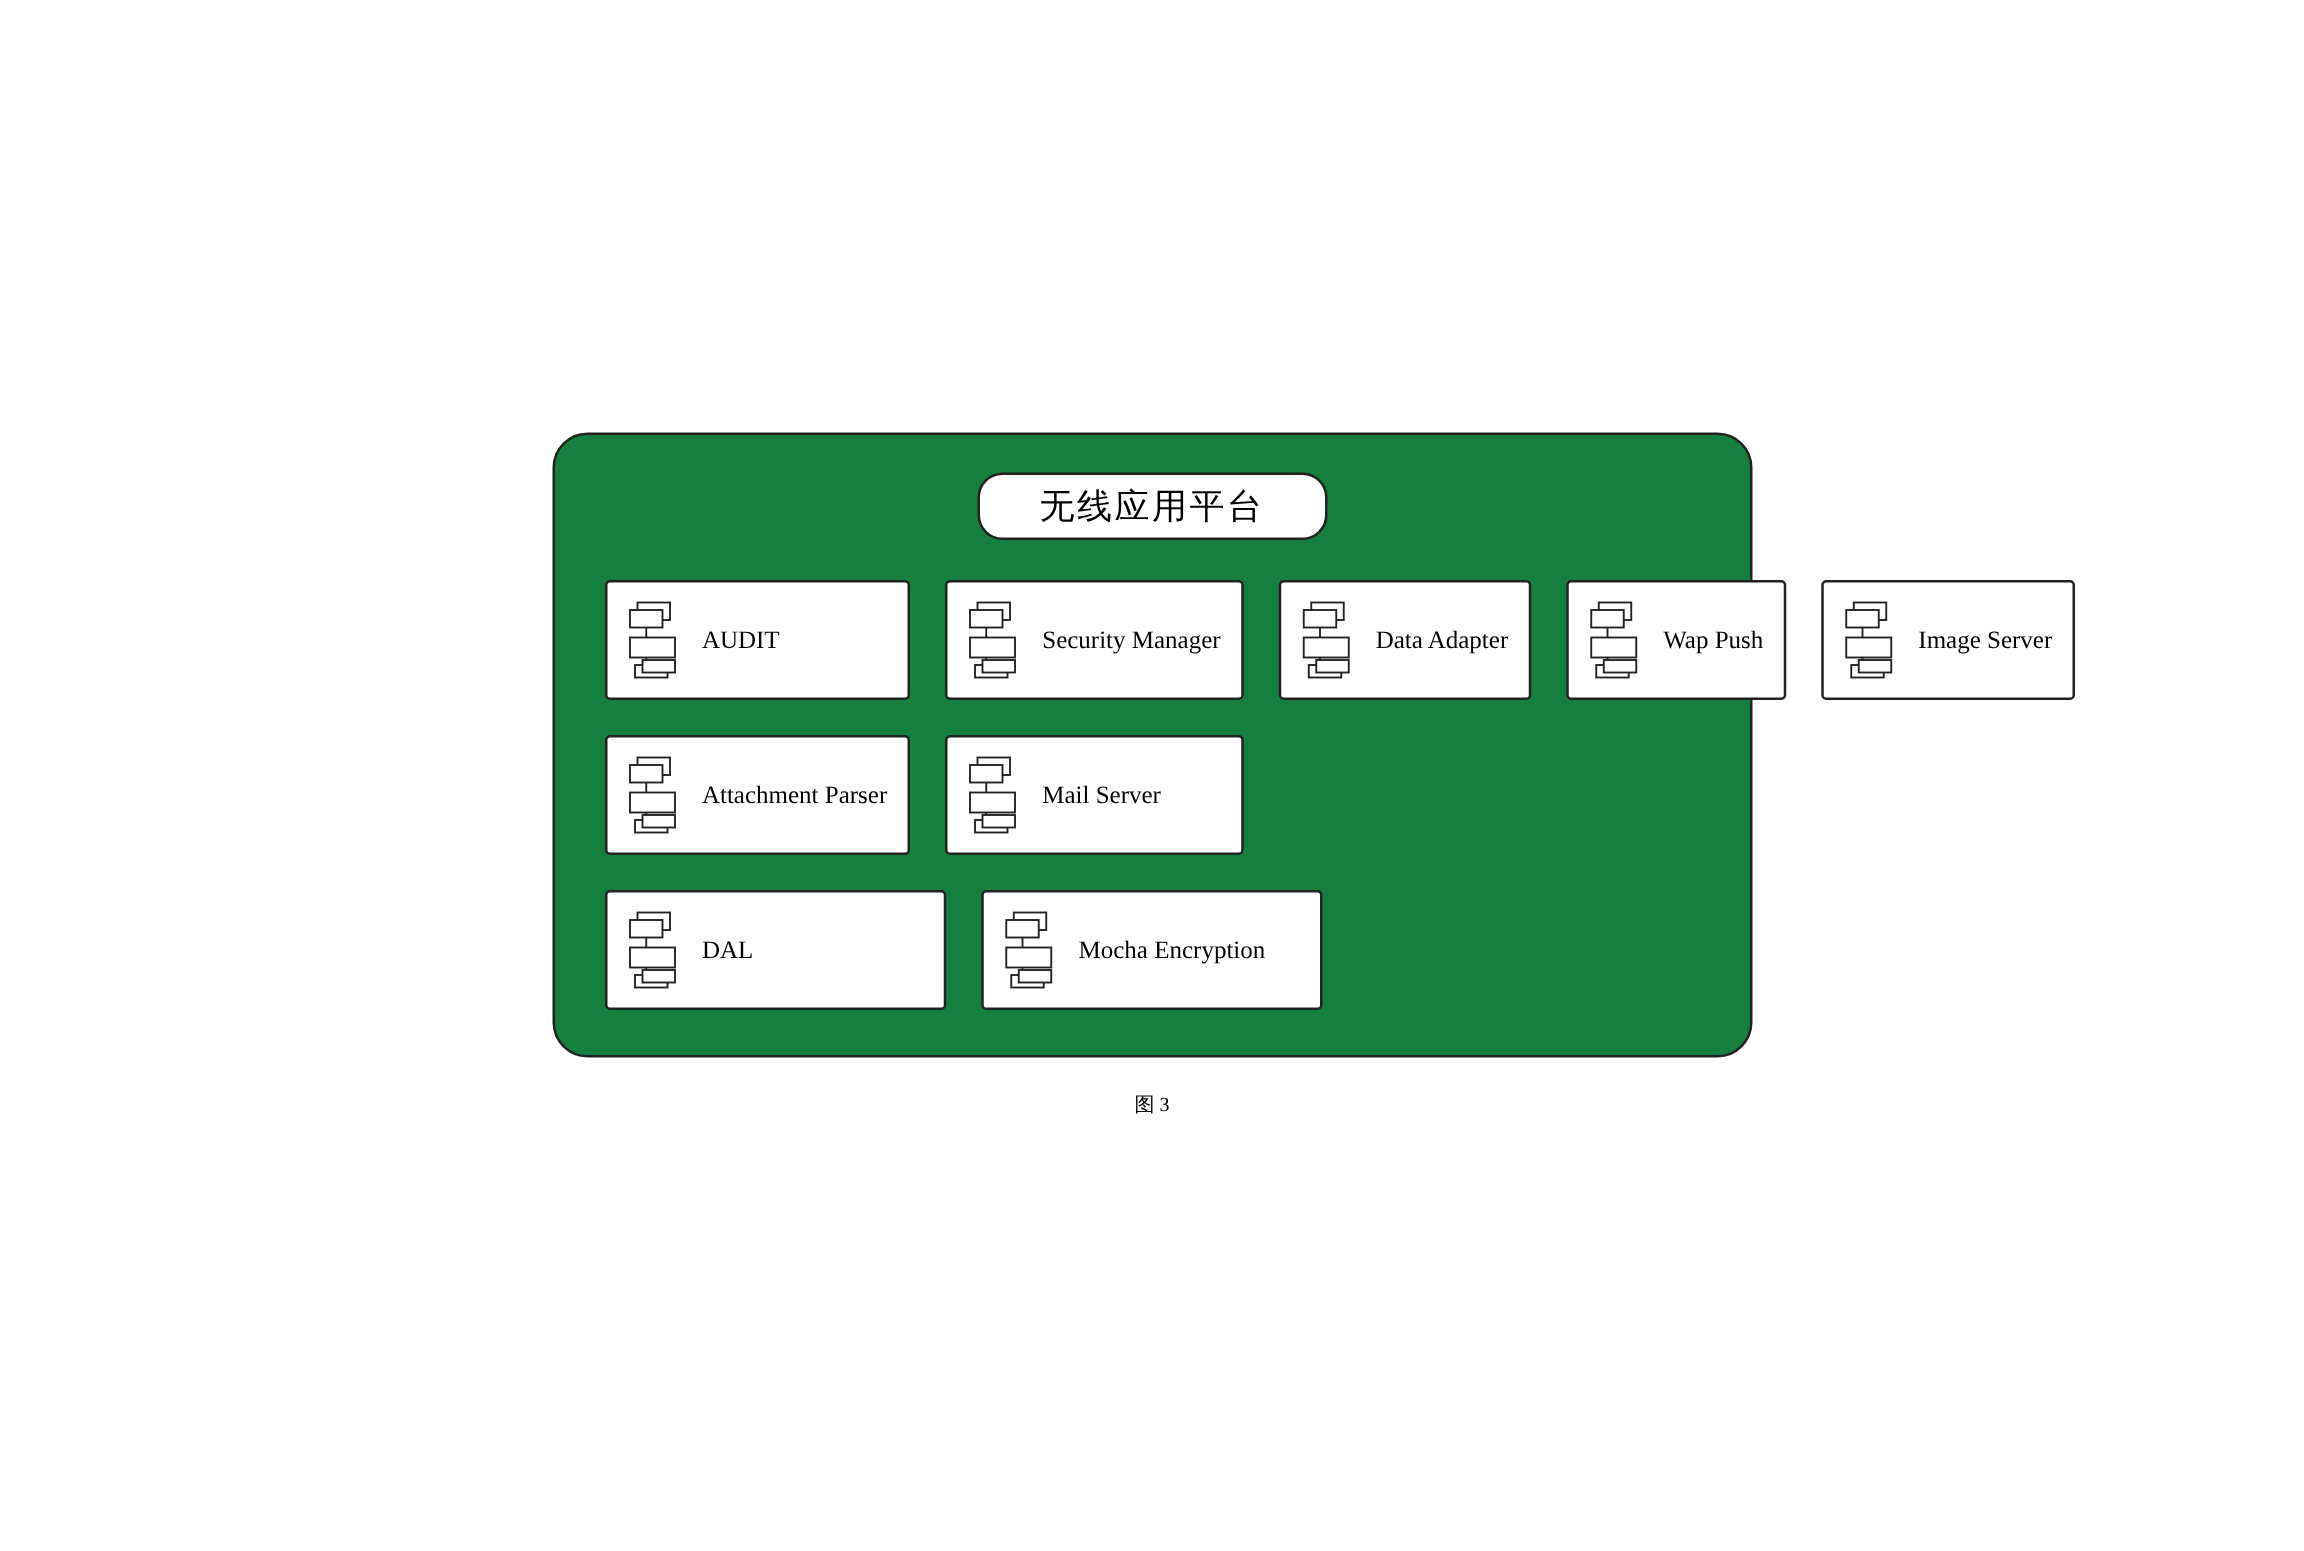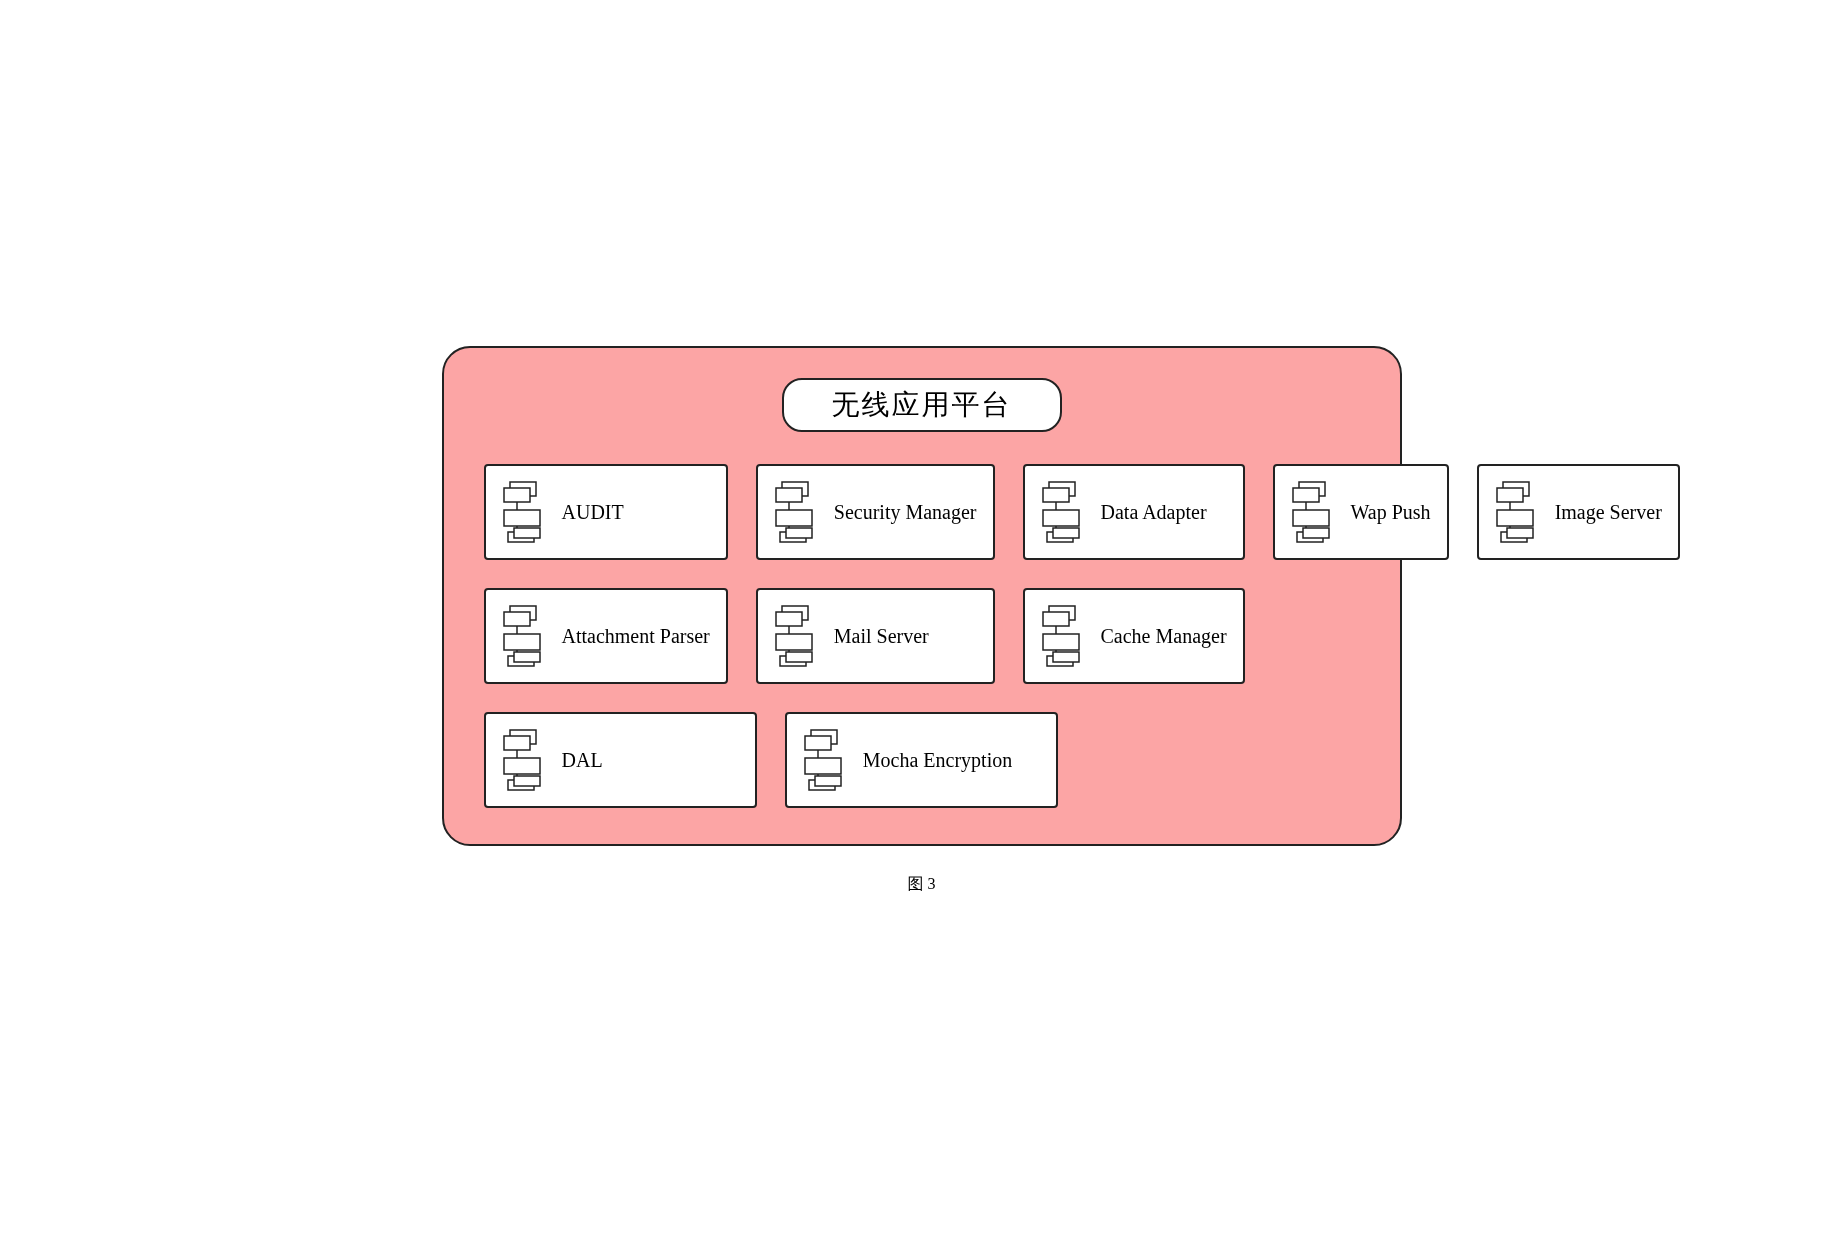--- a/index.html
+++ b/index.html
@@ -12,21 +12,21 @@
       justify-content: center;
       min-height: 100vh;
       padding: 20px;
     }
 
     .outer-frame {
       border: 2px solid #222;
       border-radius: 28px;
       width: 960px;
       padding: 30px 40px 36px 40px;
-      background: #fca5a5;
+      background: #15803d;
       position: relative;
     }
 
     .platform-title-wrap {
       display: flex;
       justify-content: center;
       margin-bottom: 32px;
     }
 
     .platform-title {
@@ -204,34 +204,20 @@
           <line x1="15" y1="22" x2="15" y2="30" stroke="#222" stroke-width="1.5"></line>
           <rect x="2" y="30" width="36" height="16" stroke="#222" stroke-width="1.5" fill="white"></rect>
           <line x1="15" y1="46" x2="15" y2="52" stroke="#222" stroke-width="1.5"></line>
           <rect x="6" y="52" width="26" height="10" stroke="#222" stroke-width="1.5" fill="white"></rect>
           <rect x="12" y="48" width="26" height="10" stroke="#222" stroke-width="1.5" fill="white"></rect>
         </svg>
       </div>
       <span class="component-label">Mail Server</span>
     </div>
 
-    <div class="component-box">
-      <div class="comp-icon">
-        <svg viewBox="0 0 46 64" fill="none" xmlns="http://www.w3.org/2000/svg">
-          <rect x="8" y="2" width="26" height="14" stroke="#222" stroke-width="1.5" fill="white"></rect>
-          <rect x="2" y="8" width="26" height="14" stroke="#222" stroke-width="1.5" fill="white"></rect>
-          <line x1="15" y1="22" x2="15" y2="30" stroke="#222" stroke-width="1.5"></line>
-          <rect x="2" y="30" width="36" height="16" stroke="#222" stroke-width="1.5" fill="white"></rect>
-          <line x1="15" y1="46" x2="15" y2="52" stroke="#222" stroke-width="1.5"></line>
-          <rect x="6" y="52" width="26" height="10" stroke="#222" stroke-width="1.5" fill="white"></rect>
-          <rect x="12" y="48" width="26" height="10" stroke="#222" stroke-width="1.5" fill="white"></rect>
-        </svg>
-      </div>
-      <span class="component-label">Cache Manager</span>
-    </div>
   </div>
 
   <div class="last-row" style="display:grid; grid-template-columns:1fr 1fr 1fr; gap:28px 28px; margin-top:28px;text-align:center;">
     <div class="component-box">
       <div class="comp-icon">
         <svg viewBox="0 0 46 64" fill="none" xmlns="http://www.w3.org/2000/svg">
           <rect x="8" y="2" width="26" height="14" stroke="#222" stroke-width="1.5" fill="white"></rect>
           <rect x="2" y="8" width="26" height="14" stroke="#222" stroke-width="1.5" fill="white"></rect>
           <line x1="15" y1="22" x2="15" y2="30" stroke="#222" stroke-width="1.5"></line>
           <rect x="2" y="30" width="36" height="16" stroke="#222" stroke-width="1.5" fill="white"></rect>

